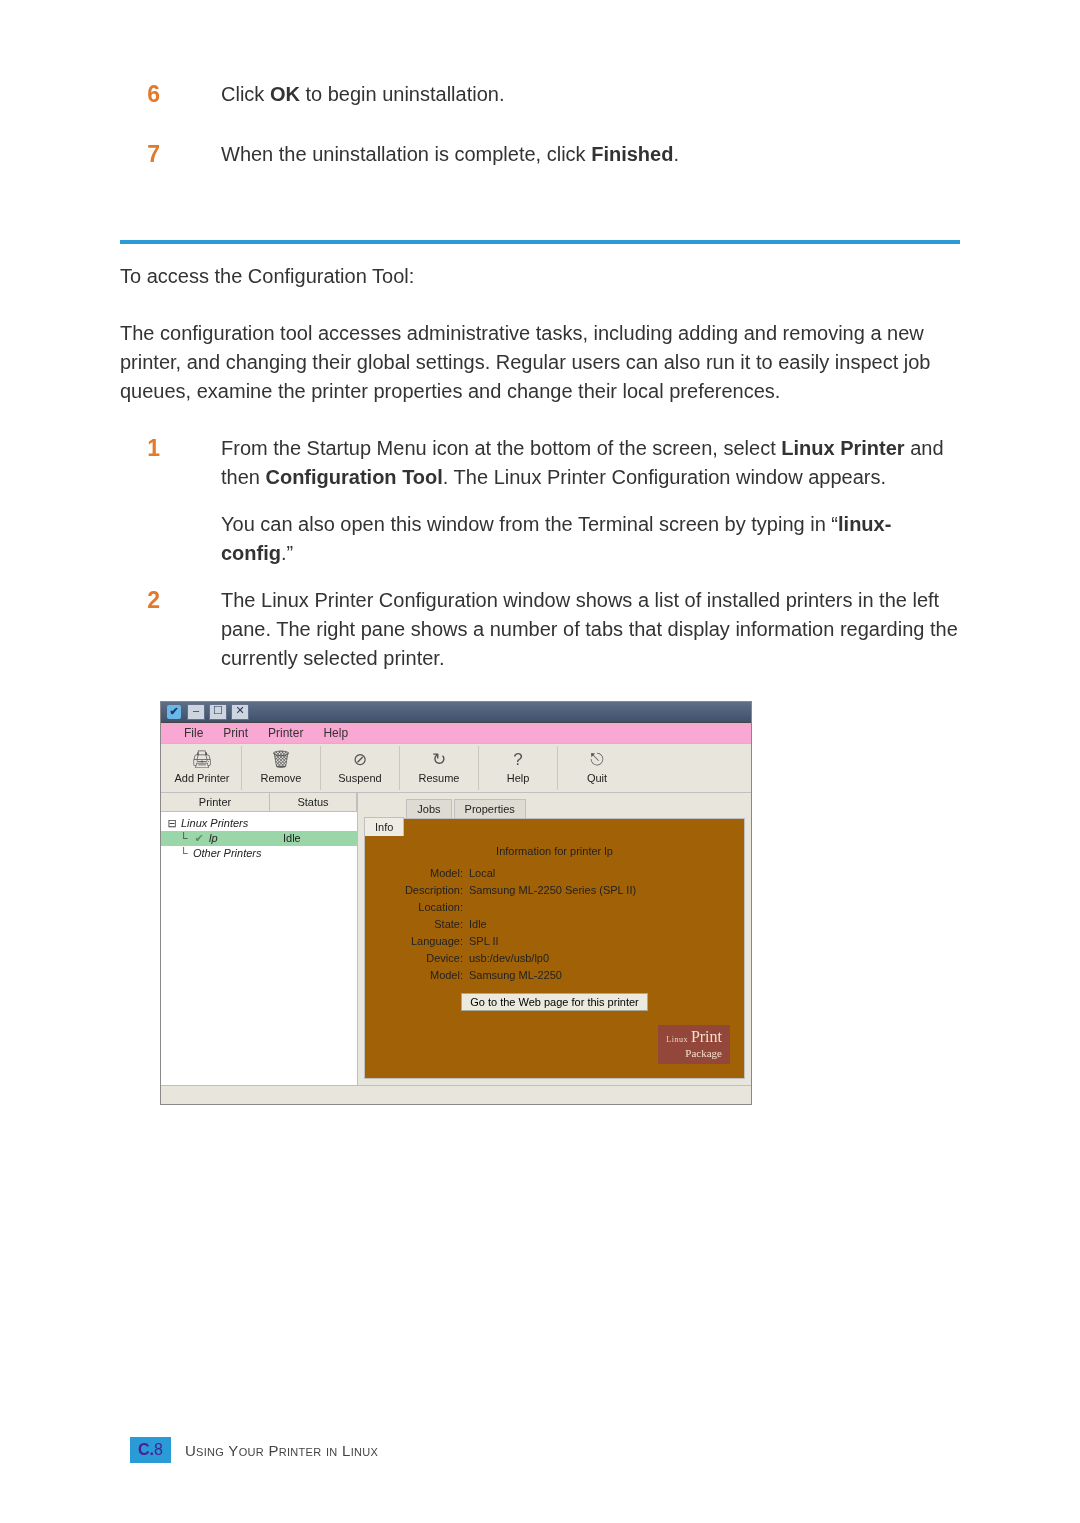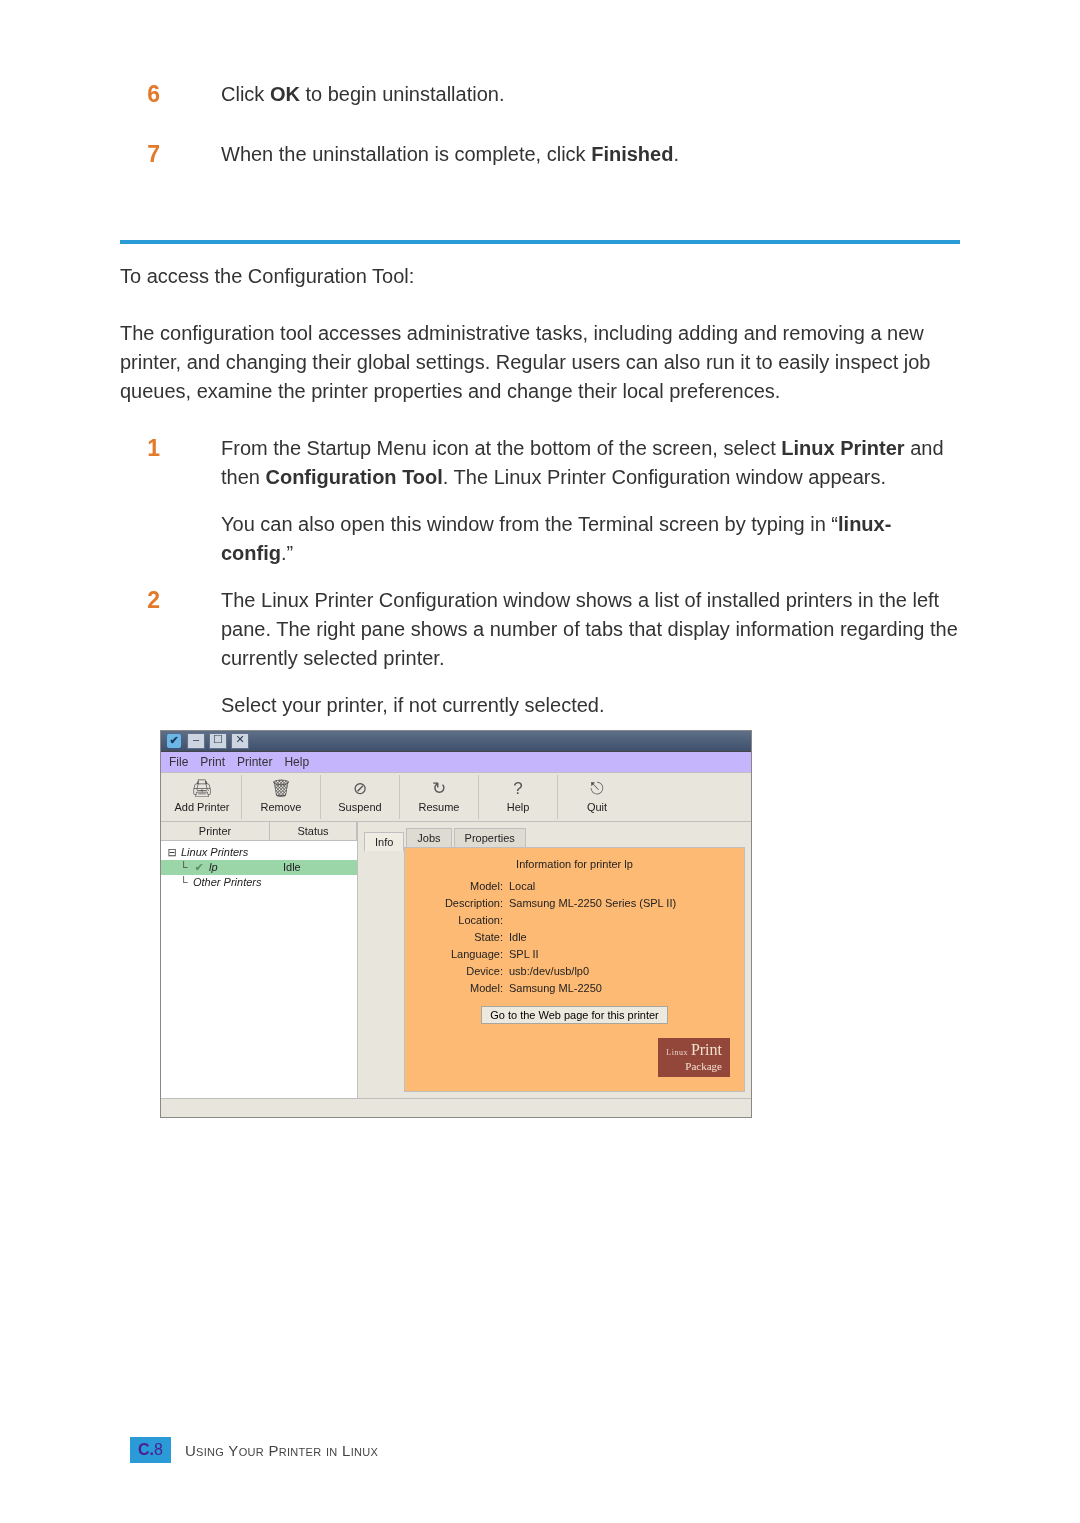--- a/index.html
+++ b/index.html
@@ -118,25 +118,25 @@
   .tb-btn {
     width: 16px; height: 14px;
     background: #cdd5e0;
     border: 1px solid #647089;
     font-size: 11px;
     line-height: 11px;
     text-align: center;
     color: #2b3a52;
   }
   .menubar {
-    background: #c4b5fd;
-    padding: 3px 8px;
+    background: #f9a8d4;
+    padding: 3px 23px;
     border-bottom: 1px solid #bfbfbf;
     display: flex;
-    gap: 12px;
+    gap: 20px;
   }
   .menu-item { color: #333; }
   .toolbar {
     background: #e8e5dd;
     border-bottom: 1px solid #bfbfbf;
     display: flex;
     padding: 2px 2px;
   }
   .tool-btn {
     width: 78px;
@@ -207,27 +207,26 @@
   .tab {
     padding: 3px 10px;
     background: #dedbd2;
     border: 1px solid #bfbfbf;
     border-bottom: none;
     margin-right: 2px;
   }
   .tab.active {
     background: #efece3;
     position: relative;
-    top: 4px;
+    top: 18px;
   }
   .tab-panel {
     border: 1px solid #bfbfbf;
-    background: #fdba74;
-    padding: 10px 14px 14px 14px;
-    margin-left: 40px;
+    background: #a16207;
+    padding: 26px 14px 14px 14px;
   }
   .panel-title {
     text-align: center;
     font-size: 11px;
     margin-bottom: 10px;
   }
   .info-grid {
     display: grid;
     grid-template-columns: 90px 1fr;
     row-gap: 5px;
@@ -299,21 +298,20 @@
       <div style="height:18px;"></div>
       <span>You can also open this window from the Terminal screen by typing in “</span><b>linux-config</b><span>.”</span>
     </div>
   </div>
 
   <div class="step-row" style="margin-bottom:10px;">
     <div class="step-num">2</div>
     <div class="step-text">
       <div>The Linux Printer Configuration window shows a list of installed printers in the left pane. The right pane shows a number of tabs that display information regarding the currently selected printer.</div>
       <div style="height:18px;"></div>
-      <div>Select your printer, if not currently selected.</div>
     </div>
   </div>
 
   <div class="app-window">
     <div class="titlebar">
       <span class="tb-icon">✔</span>
       <span class="tb-btns">
         <span class="tb-btn">–</span>
         <span class="tb-btn">☐</span>
         <span class="tb-btn">✕</span>

